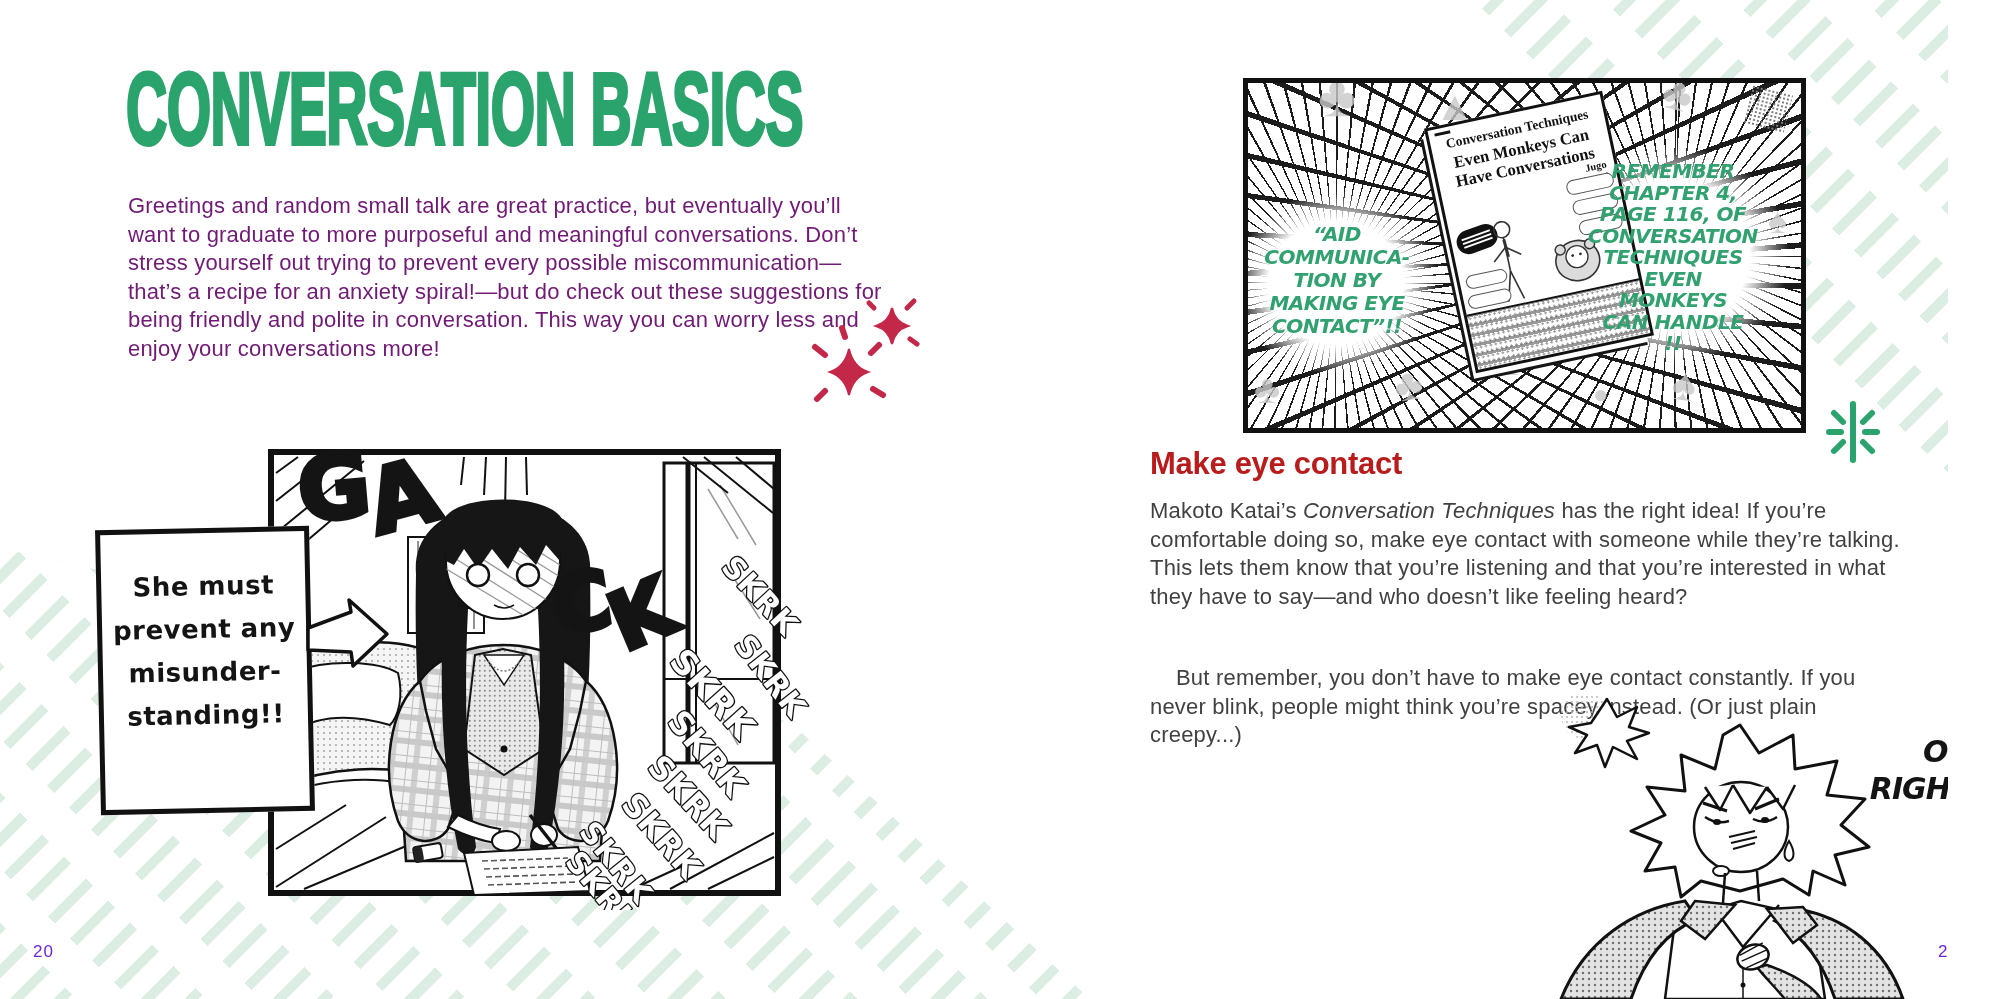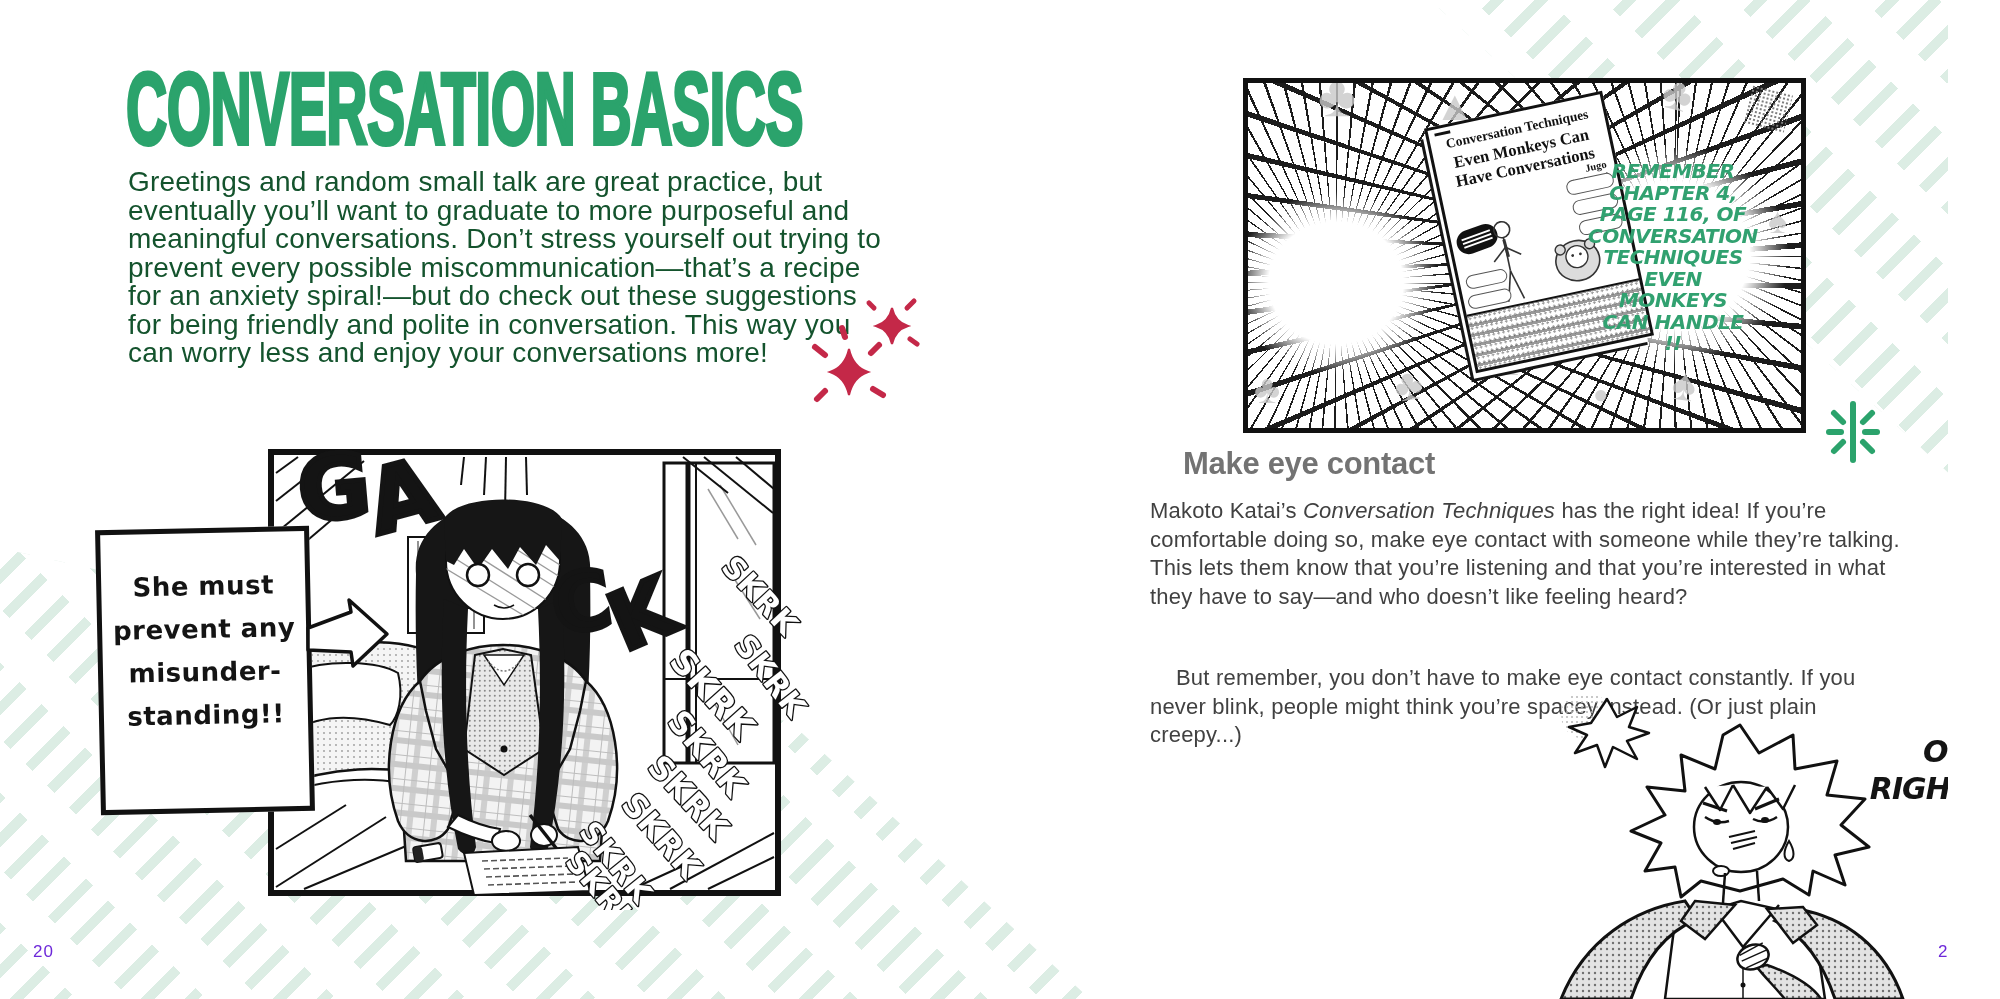--- a/index.html
+++ b/index.html
@@ -12,28 +12,28 @@
     background:
       repeating-linear-gradient(45deg, rgba(255,255,255,0) 0 54px, #fff 54px 92px),
       repeating-linear-gradient(135deg, #dcede4 0 10px, rgba(255,255,255,0) 10px 31px);}
   #stripes-bl{clip-path:polygon(0px 548px, 500px 660px, 790px 722px, 1090px 999px, 0px 999px);}
   #stripes-tr{clip-path:polygon(1430px 0px, 2000px 0px, 2000px 520px);}
 
   
   #title{left:126px;top:58px;color:#2ba36c;font-size:102px;font-weight:bold;
          letter-spacing:-1px;white-space:nowrap;-webkit-text-stroke:4px #2ba36c;
          transform:scaleX(.56);transform-origin:left top;line-height:1;}
-  #intro{left:128px;top:168px;width:756px;font-size:28px;line-height:28.5px;color:#14532d;
+  #intro{left:128px;top:192px;width:756px;font-size:22px;line-height:28.5px;color:#701a75;
          letter-spacing:.2px;}
   .pagenum{font-size:17px;color:#6d28d9;letter-spacing:1px;}
   #pagenum-left{left:33px;top:942px;}
   #pagenum-right{left:1938px;top:942px;}
 
   
-  #heading{left:1150px;top:446px;font-size:31px;font-weight:bold;color:#737373;letter-spacing:-.3px;margin-left:33px;}
+  #heading{left:1150px;top:446px;font-size:31px;font-weight:bold;color:#b91c1c;letter-spacing:-.3px;}
   #para1{left:1150px;top:497px;width:756px;font-size:22px;line-height:28.5px;color:#414141;letter-spacing:.2px;}
   #para2{left:1150px;top:652px;width:756px;font-size:22px;line-height:28.5px;color:#414141;
          letter-spacing:.2px;text-indent:26px;margin-top:12px;}
   .it{font-style:italic;}
 
   
   #panel-left-svg{left:268px;top:449px;z-index:2;}
   #speech-box{left:98px;top:528px;width:214px;height:285px;background:#fff;border:5px solid #111;
       z-index:4;transform:rotate(-1.2deg);box-sizing:border-box;text-align:center;
       font-family:"DejaVu Sans",sans-serif;font-weight:bold;font-size:26px;line-height:43px;
@@ -276,20 +276,27 @@
     <span class="suit" style="left:70px;top:-16px;font-size:58px;">♣</span>
     <span class="suit" style="left:186px;top:2px;font-size:42px;">▲</span>
     <span class="suit" style="left:415px;top:-12px;font-size:46px;transform:rotate(15deg);">♣</span>
     <span class="suit" style="left:248px;top:252px;font-size:48px;">♠</span>
     <span class="suit" style="left:146px;top:280px;font-size:44px;transform:rotate(-10deg);">♣</span>
     <span class="suit" style="left:424px;top:278px;font-size:46px;transform:rotate(8deg);">♠</span>
     <span class="suit" style="left:345px;top:298px;font-size:26px;">●</span>
     <span class="suit" style="left:6px;top:286px;font-size:40px;">♣</span>
     <span class="suit" style="left:520px;top:120px;font-size:36px;">♠</span>
 
+    <div class="gbubble" id="gbubble-left">
+      <div>“AID</div>
+      <div>COMMUNICA-</div>
+      <div>TION BY</div>
+      <div>MAKING EYE</div>
+      <div>CONTACT”!!</div>
+    </div>
     <div class="gbubble" id="gbubble-right">
       <div>REMEMBER</div>
       <div>CHAPTER 4,</div>
       <div>PAGE 116, OF</div>
       <div>CONVERSATION</div>
       <div>TECHNIQUES</div>
       <div>EVEN</div>
       <div>MONKEYS</div>
       <div>CAN HANDLE</div>
       <div>!!</div>

